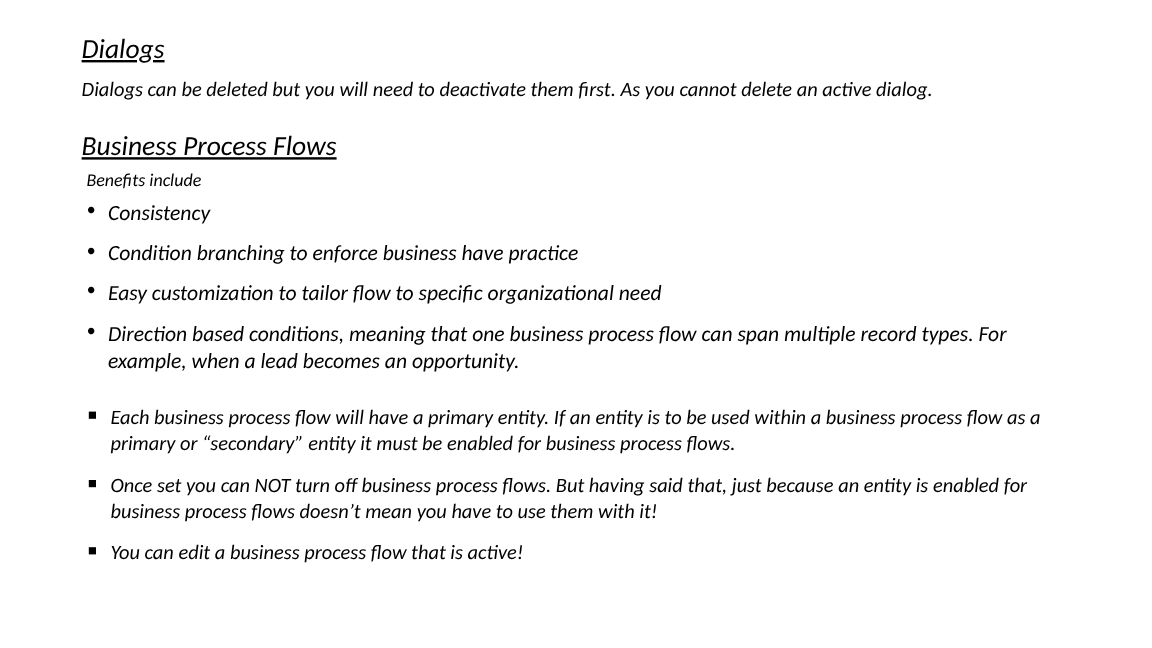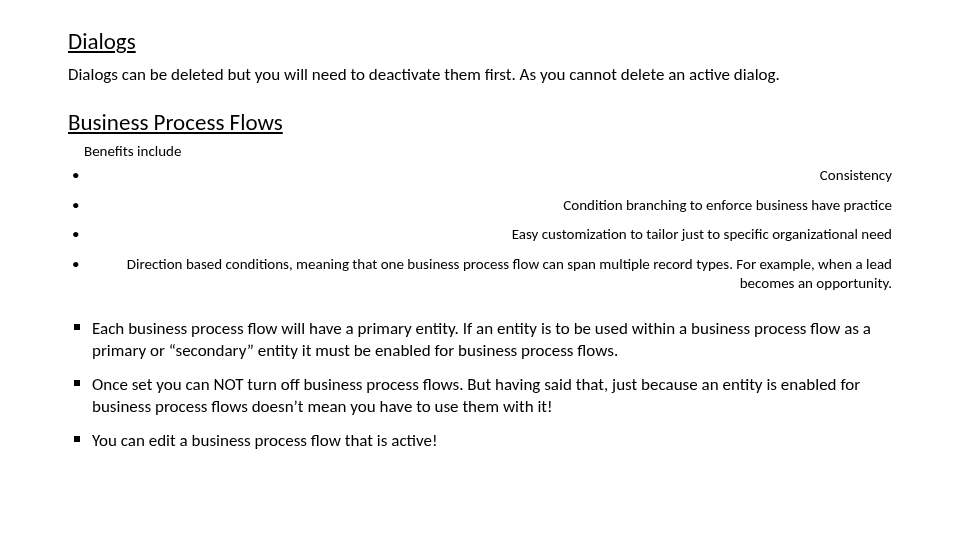--- a/index.html
+++ b/index.html
@@ -5,22 +5,23 @@
   html, body {
     margin: 0;
     padding: 0;
     width: 960px;
     height: 540px;
     background: #ffffff;
     font-family: "Calibri", "Segoe UI", Arial, sans-serif;
     color: #000000;
   }
   .page {
-    padding: 28px 68px 0 68px;
+    padding: 28px 92px 0 68px;
     box-sizing: border-box;
+    font-style: italic;
   }
   .section-heading {
     font-size: 23px;
     font-weight: 400;
     text-decoration: underline;
     margin: 0 0 8px 0;
     line-height: 1.2;
   }
   .section-heading.big {
     margin-top: 24px;
@@ -28,34 +29,33 @@
   }
   .body-text {
     font-size: 17px;
     font-weight: 400;
     margin: 2px 0 0 0;
     line-height: 1.25;
   }
   .sub-label {
     font-size: 15px;
     font-weight: 400;
-    margin: 6px 0 6px 16px;
+    margin: 6px 0 6px 4px;
   }
   ul.dot-list {
     list-style: none;
     padding: 0;
     margin: 6px 0 0 0;
   }
   ul.dot-list > li {
     position: relative;
     padding-left: 22px;
-    font-size: 15px;
+    font-size: 18px;
     line-height: 1.3;
     margin: 0 0 10px 0;
-    text-align: right;
   }
   ul.dot-list > li::before {
     content: "•";
     position: absolute;
     left: 4px;
     top: 0;
     font-size: 15px;
   }
   ul.square-list {
     list-style: none;
@@ -88,21 +88,21 @@
 
   <p class="body-text">Dialogs can be deleted but you will need to deactivate them first. As you cannot delete an active dialog.</p>
 
   <h2 class="section-heading big">Business Process Flows</h2>
 
   <p class="sub-label">Benefits include</p>
 
   <ul class="dot-list">
     <li>Consistency</li>
     <li>Condition branching to enforce business have practice</li>
-    <li>Easy customization to tailor just to specific organizational need</li>
+    <li>Easy customization to tailor flow to specific organizational need</li>
     <li>Direction based conditions, meaning that one business process flow can span multiple record types. For example, when a lead becomes an opportunity.</li>
   </ul>
 
   <ul class="square-list">
     <li>Each business process flow will have a primary entity. If an entity is to be used within a business process flow as a primary or “secondary” entity it must be enabled for business process flows.</li>
     <li>Once set you can NOT turn off business process flows. But having said that, just because an entity is enabled for business process flows doesn’t mean you have to use them with it!</li>
     <li>You can edit a business process flow that is active!</li>
   </ul>
 
 </div>

